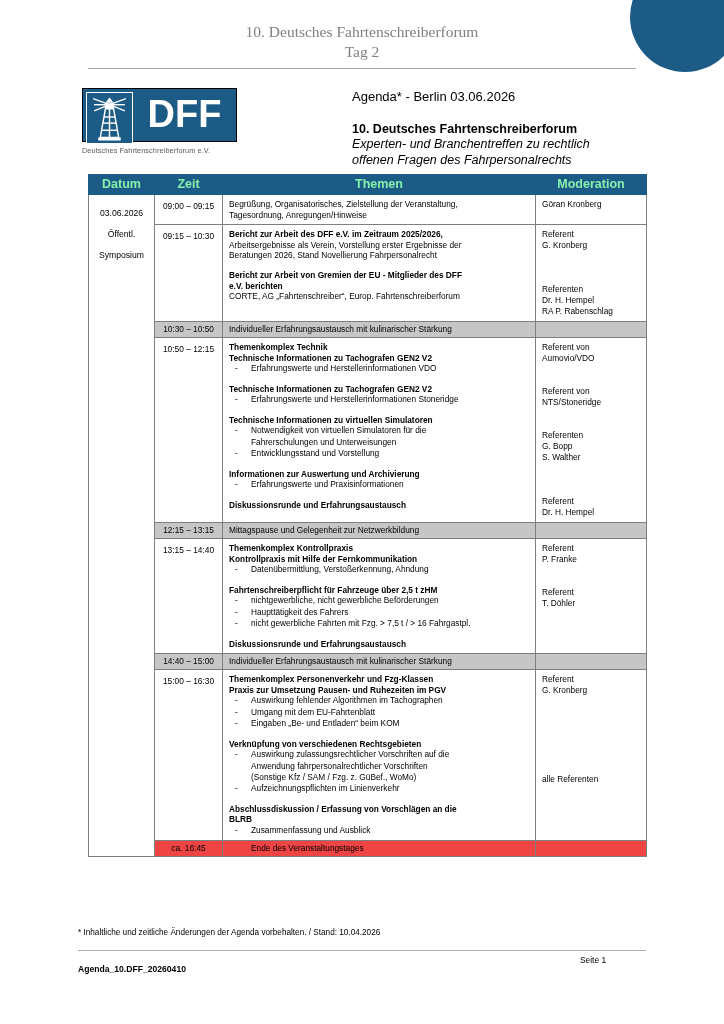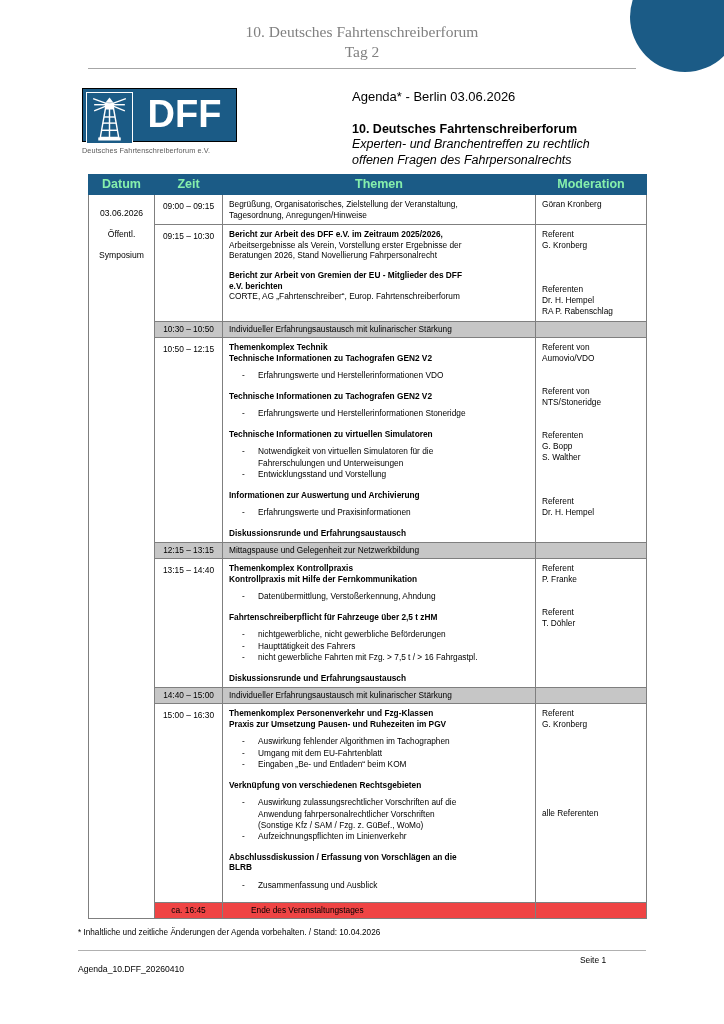--- a/index.html
+++ b/index.html
@@ -189,21 +189,21 @@
     padding-top: 2px;
     padding-bottom: 2px;
   }
   tr.end-row td.themen-cell { padding-left: 28px; }
 
   
   .blk { margin-bottom: 0; }
   .blk + .blk { margin-top: 9px; }
   .b { font-weight: bold; }
   .n { font-weight: normal; }
-  .bullets { margin: 7px; padding: 0; list-style: none; }
+  .bullets { margin: 0; padding: 0; list-style: none; }
   .bullets li {
     position: relative;
     padding-left: 22px;
     line-height: 11.4px;
   }
   .bullets li::before {
     content: "-";
     position: absolute;
     left: 6px;
     top: 0;
@@ -230,20 +230,21 @@
     width: 568px;
     height: 1px;
     background: #b0b0b0;
   }
   .footer-file {
     position: absolute;
     top: 964px;
     left: 78px;
     font-size: 8.6px;
     color: #000;
+    font-weight: bold;
   }
   .footer-page {
     position: absolute;
     top: 955px;
     left: 580px;
     font-size: 8.4px;
     color: #000;
   }
 </style>
 </head>

